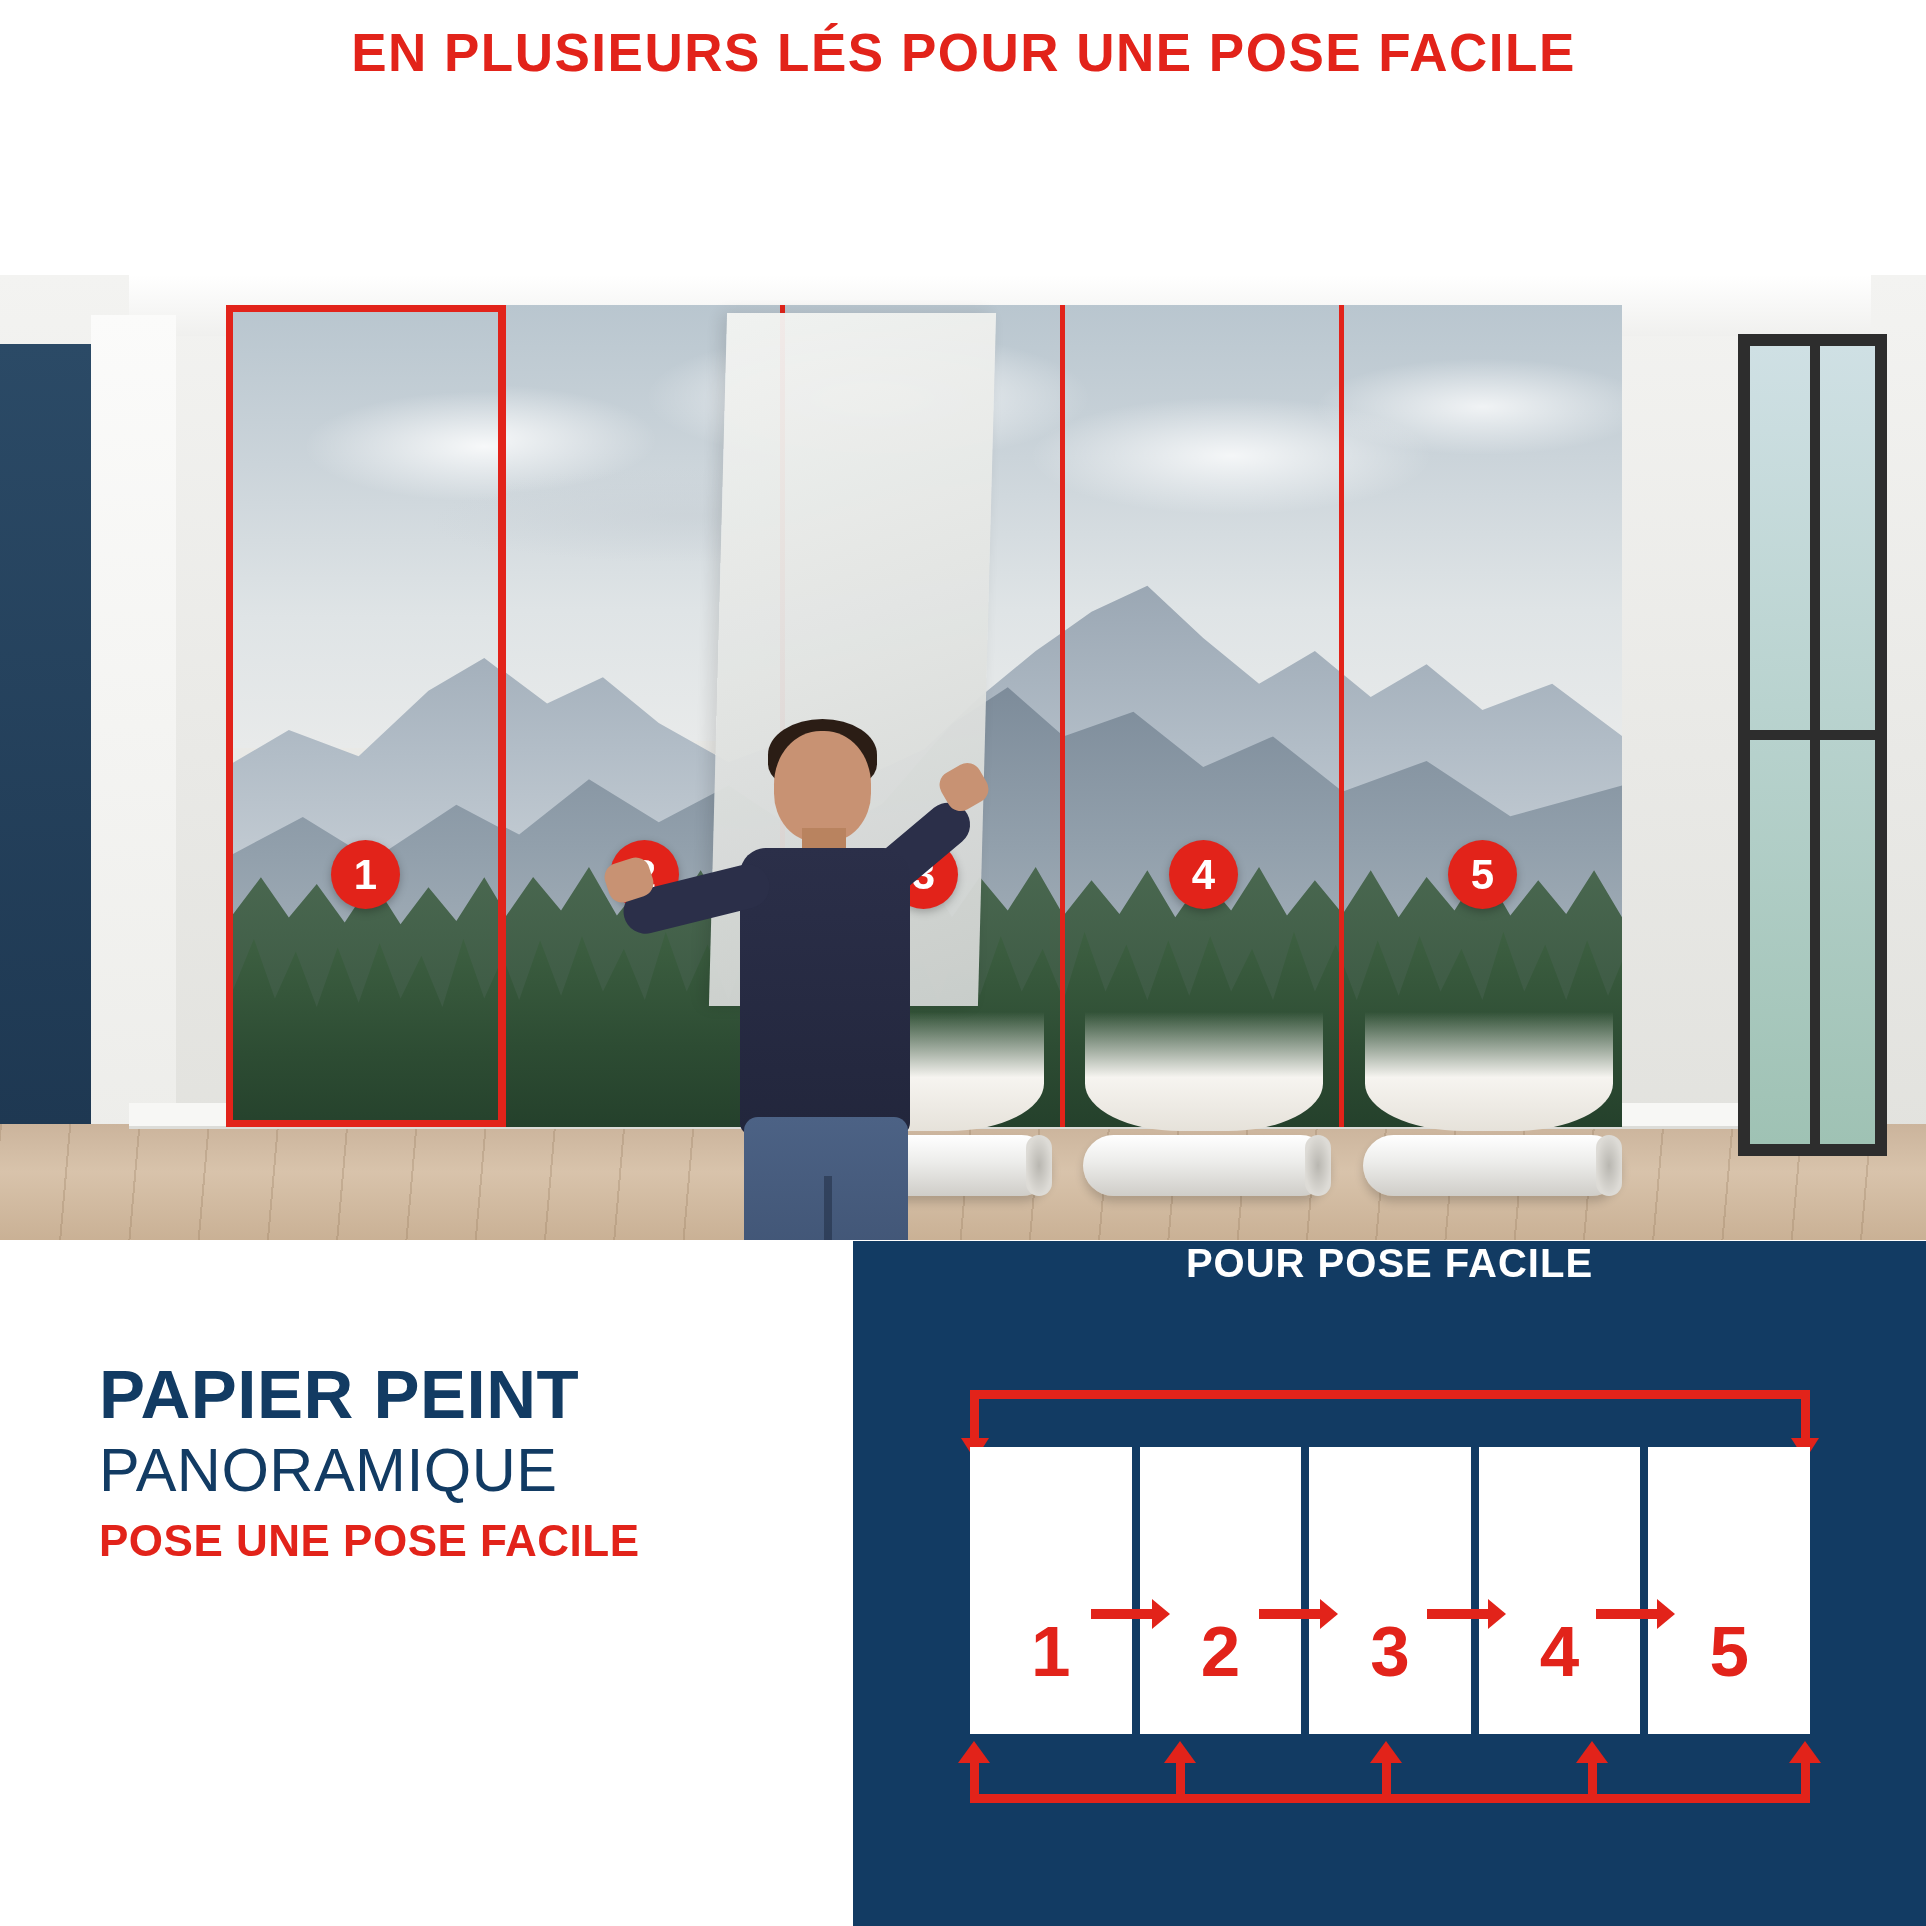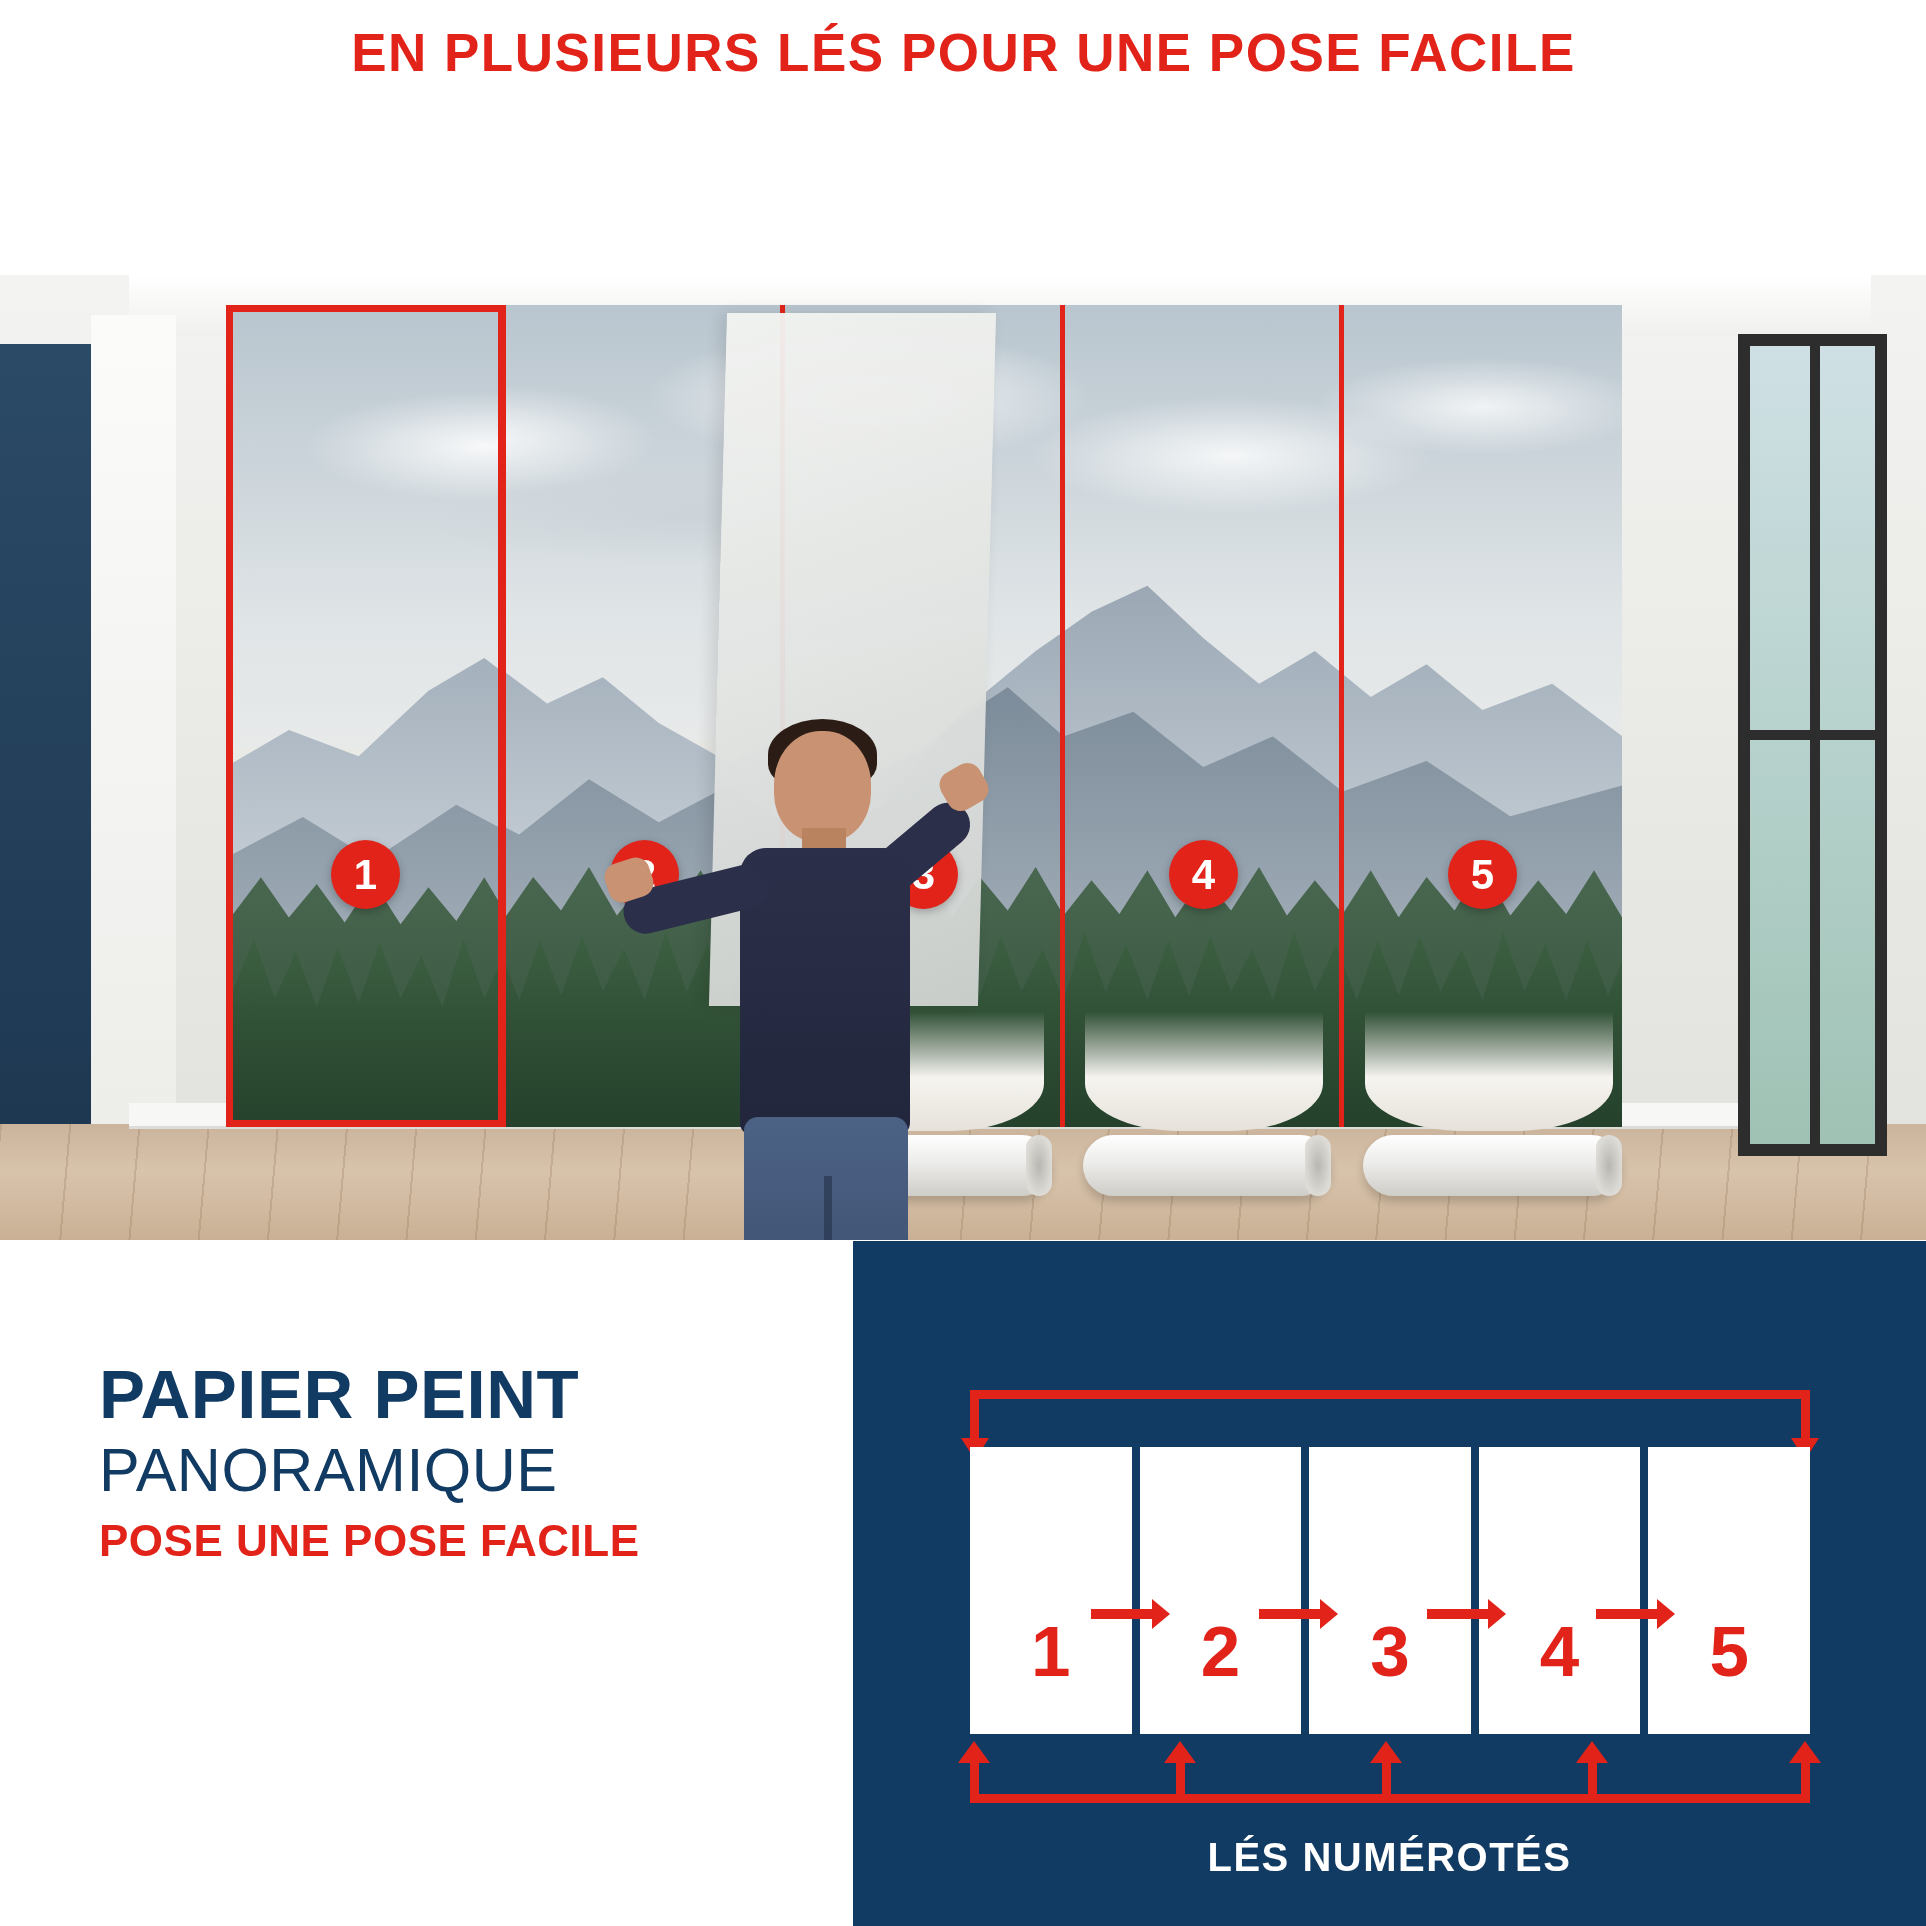--- a/index.html
+++ b/index.html
@@ -504,20 +504,21 @@
     </div>
   </div>
 
   <div class="bottom-left">
     <div class="bl-title1">PAPIER PEINT</div>
     <div class="bl-title2">PANORAMIQUE</div>
     <div class="bl-sub2">POSE UNE POSE FACILE</div>
   </div>
 
   <div class="bottom-right">
+    <div class="br-title2">POUR POSE FACILE</div>
 
     <div class="top-bracket">
       <div class="hline"></div>
       <div class="vl"></div>
       <div class="vr"></div>
       <div class="al"></div>
       <div class="ar"></div>
     </div>
 
     <div class="panels">
@@ -545,17 +546,16 @@
 
     <div class="bottom-bracket">
       <div class="hline"></div>
       <div class="tick" style="left:0px;"></div>
       <div class="tick" style="left:206px;"></div>
       <div class="tick" style="left:412px;"></div>
       <div class="tick" style="left:618px;"></div>
       <div class="tick" style="left:831px;"></div>
     </div>
 
-    <div class="br-footer">LÉS NUMÉROTÉS</div>
   </div>
 
 </div>
 
 
 </body></html>

